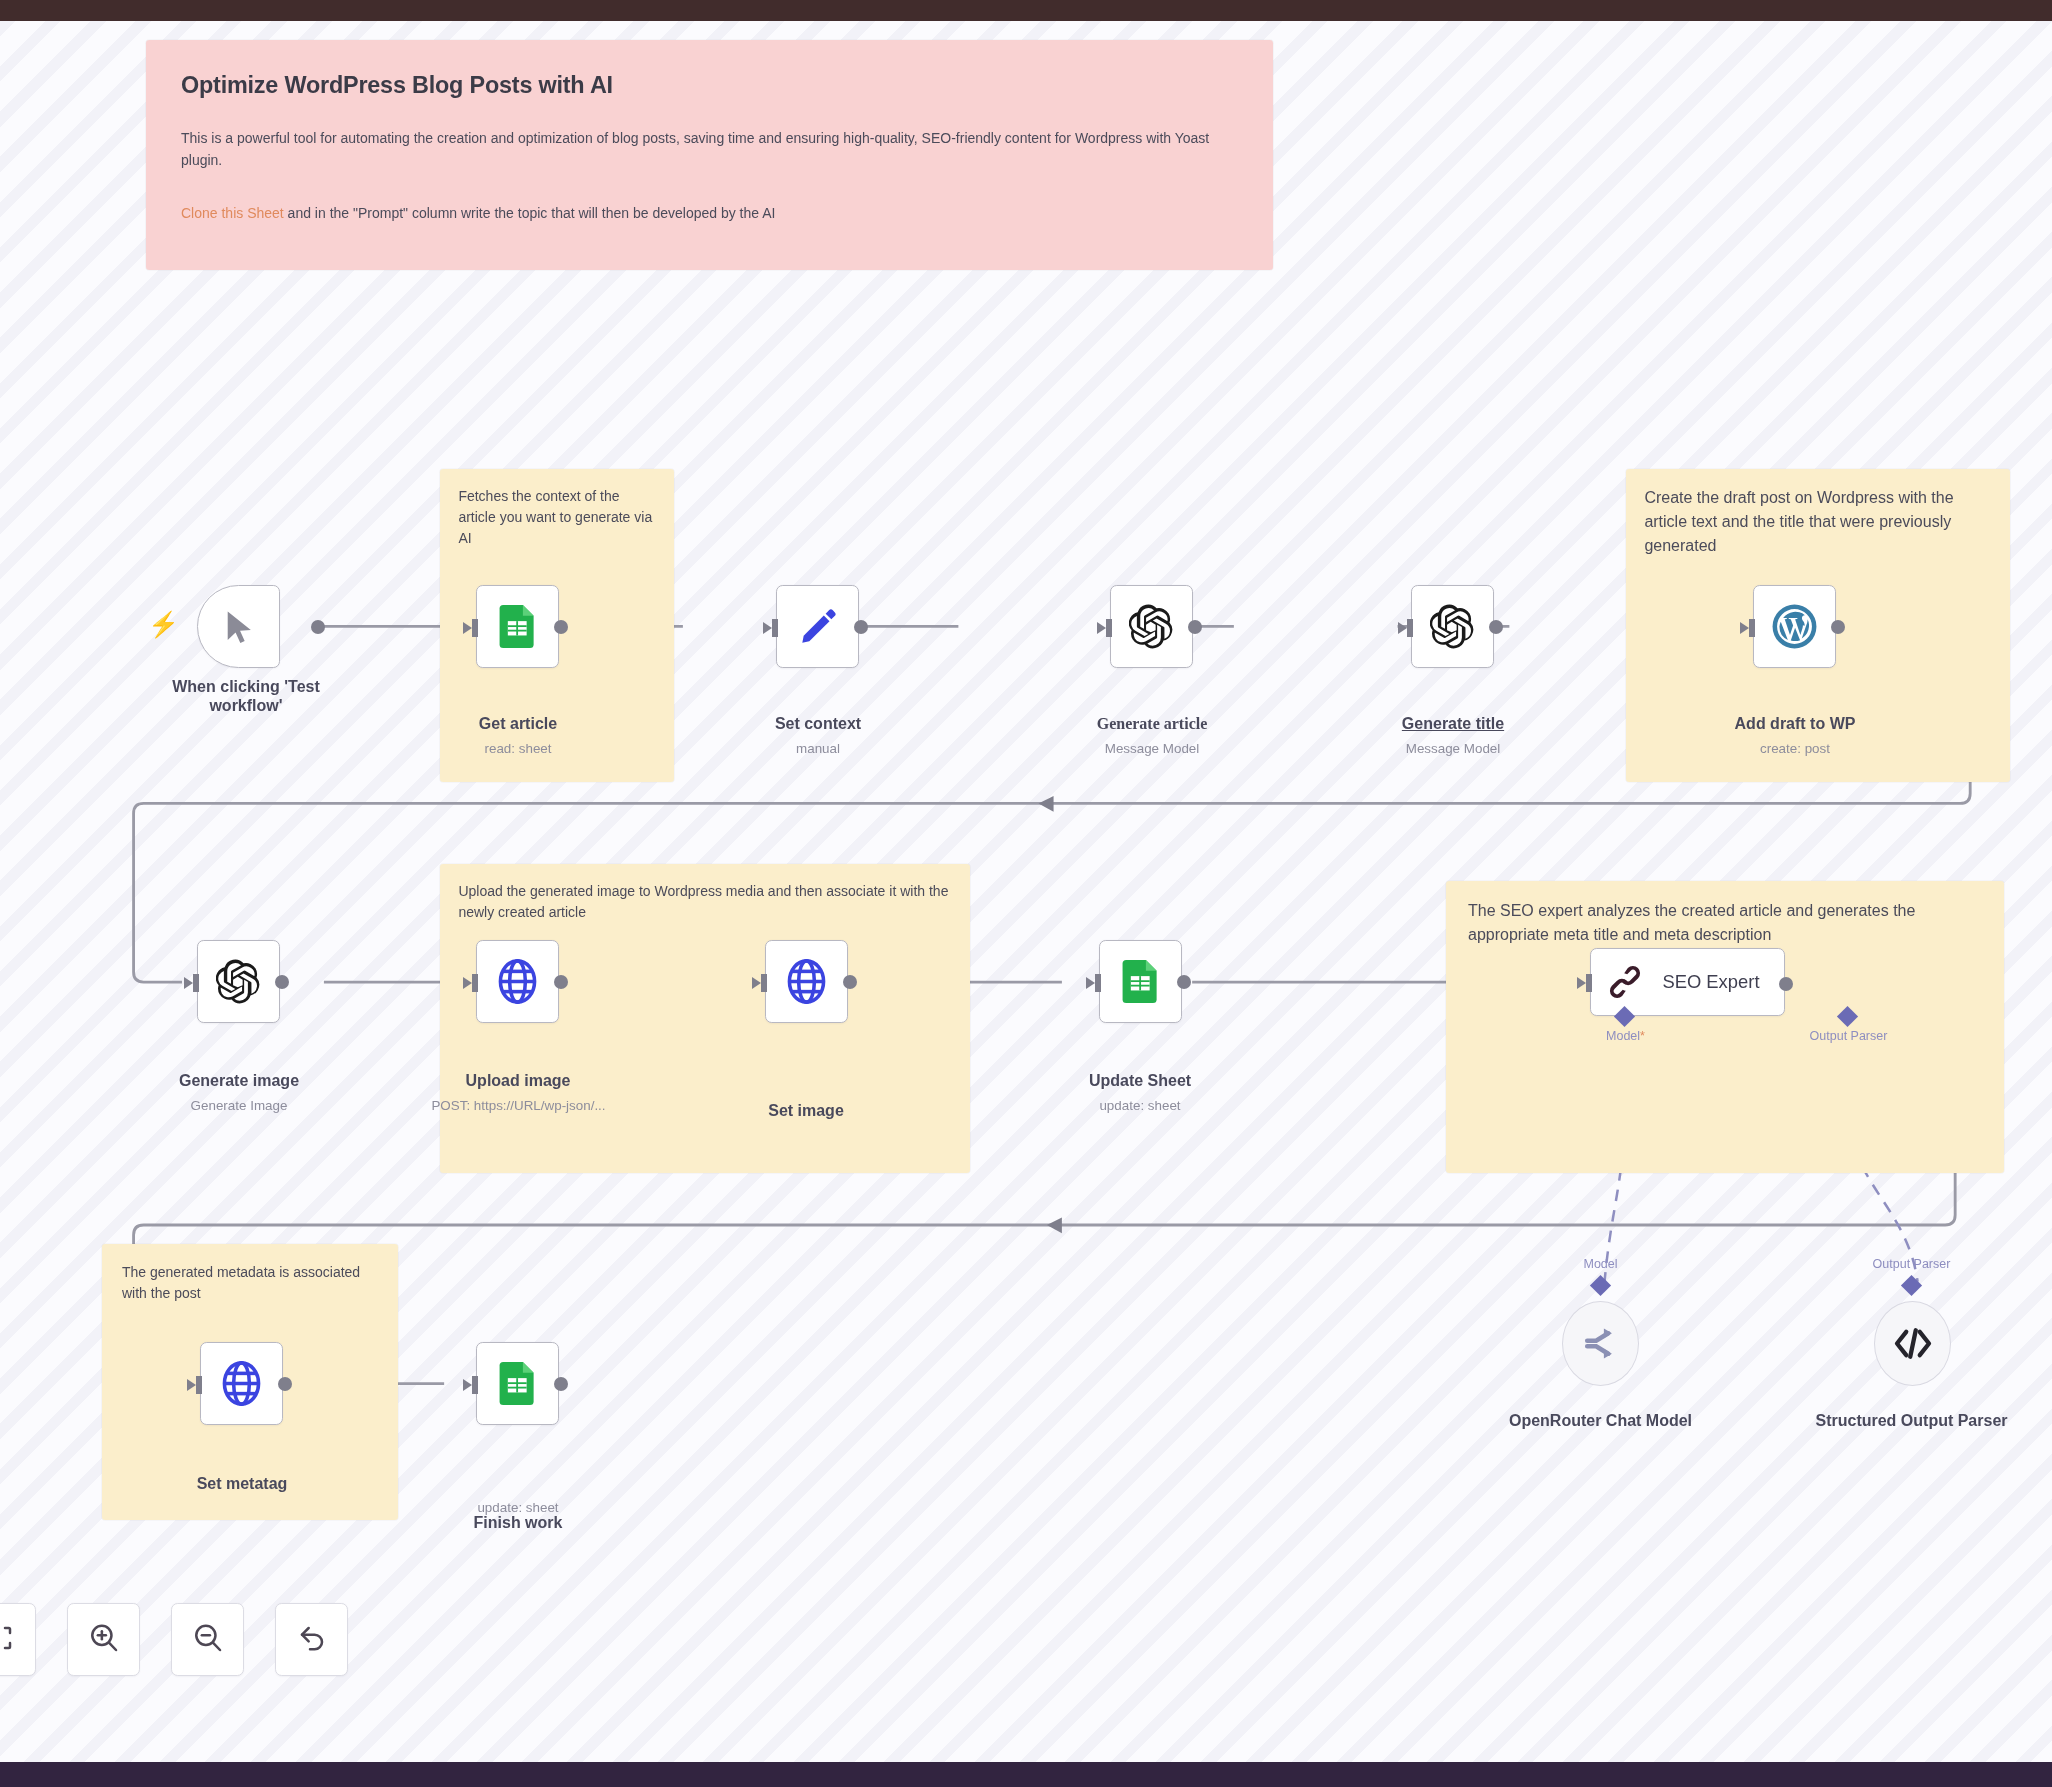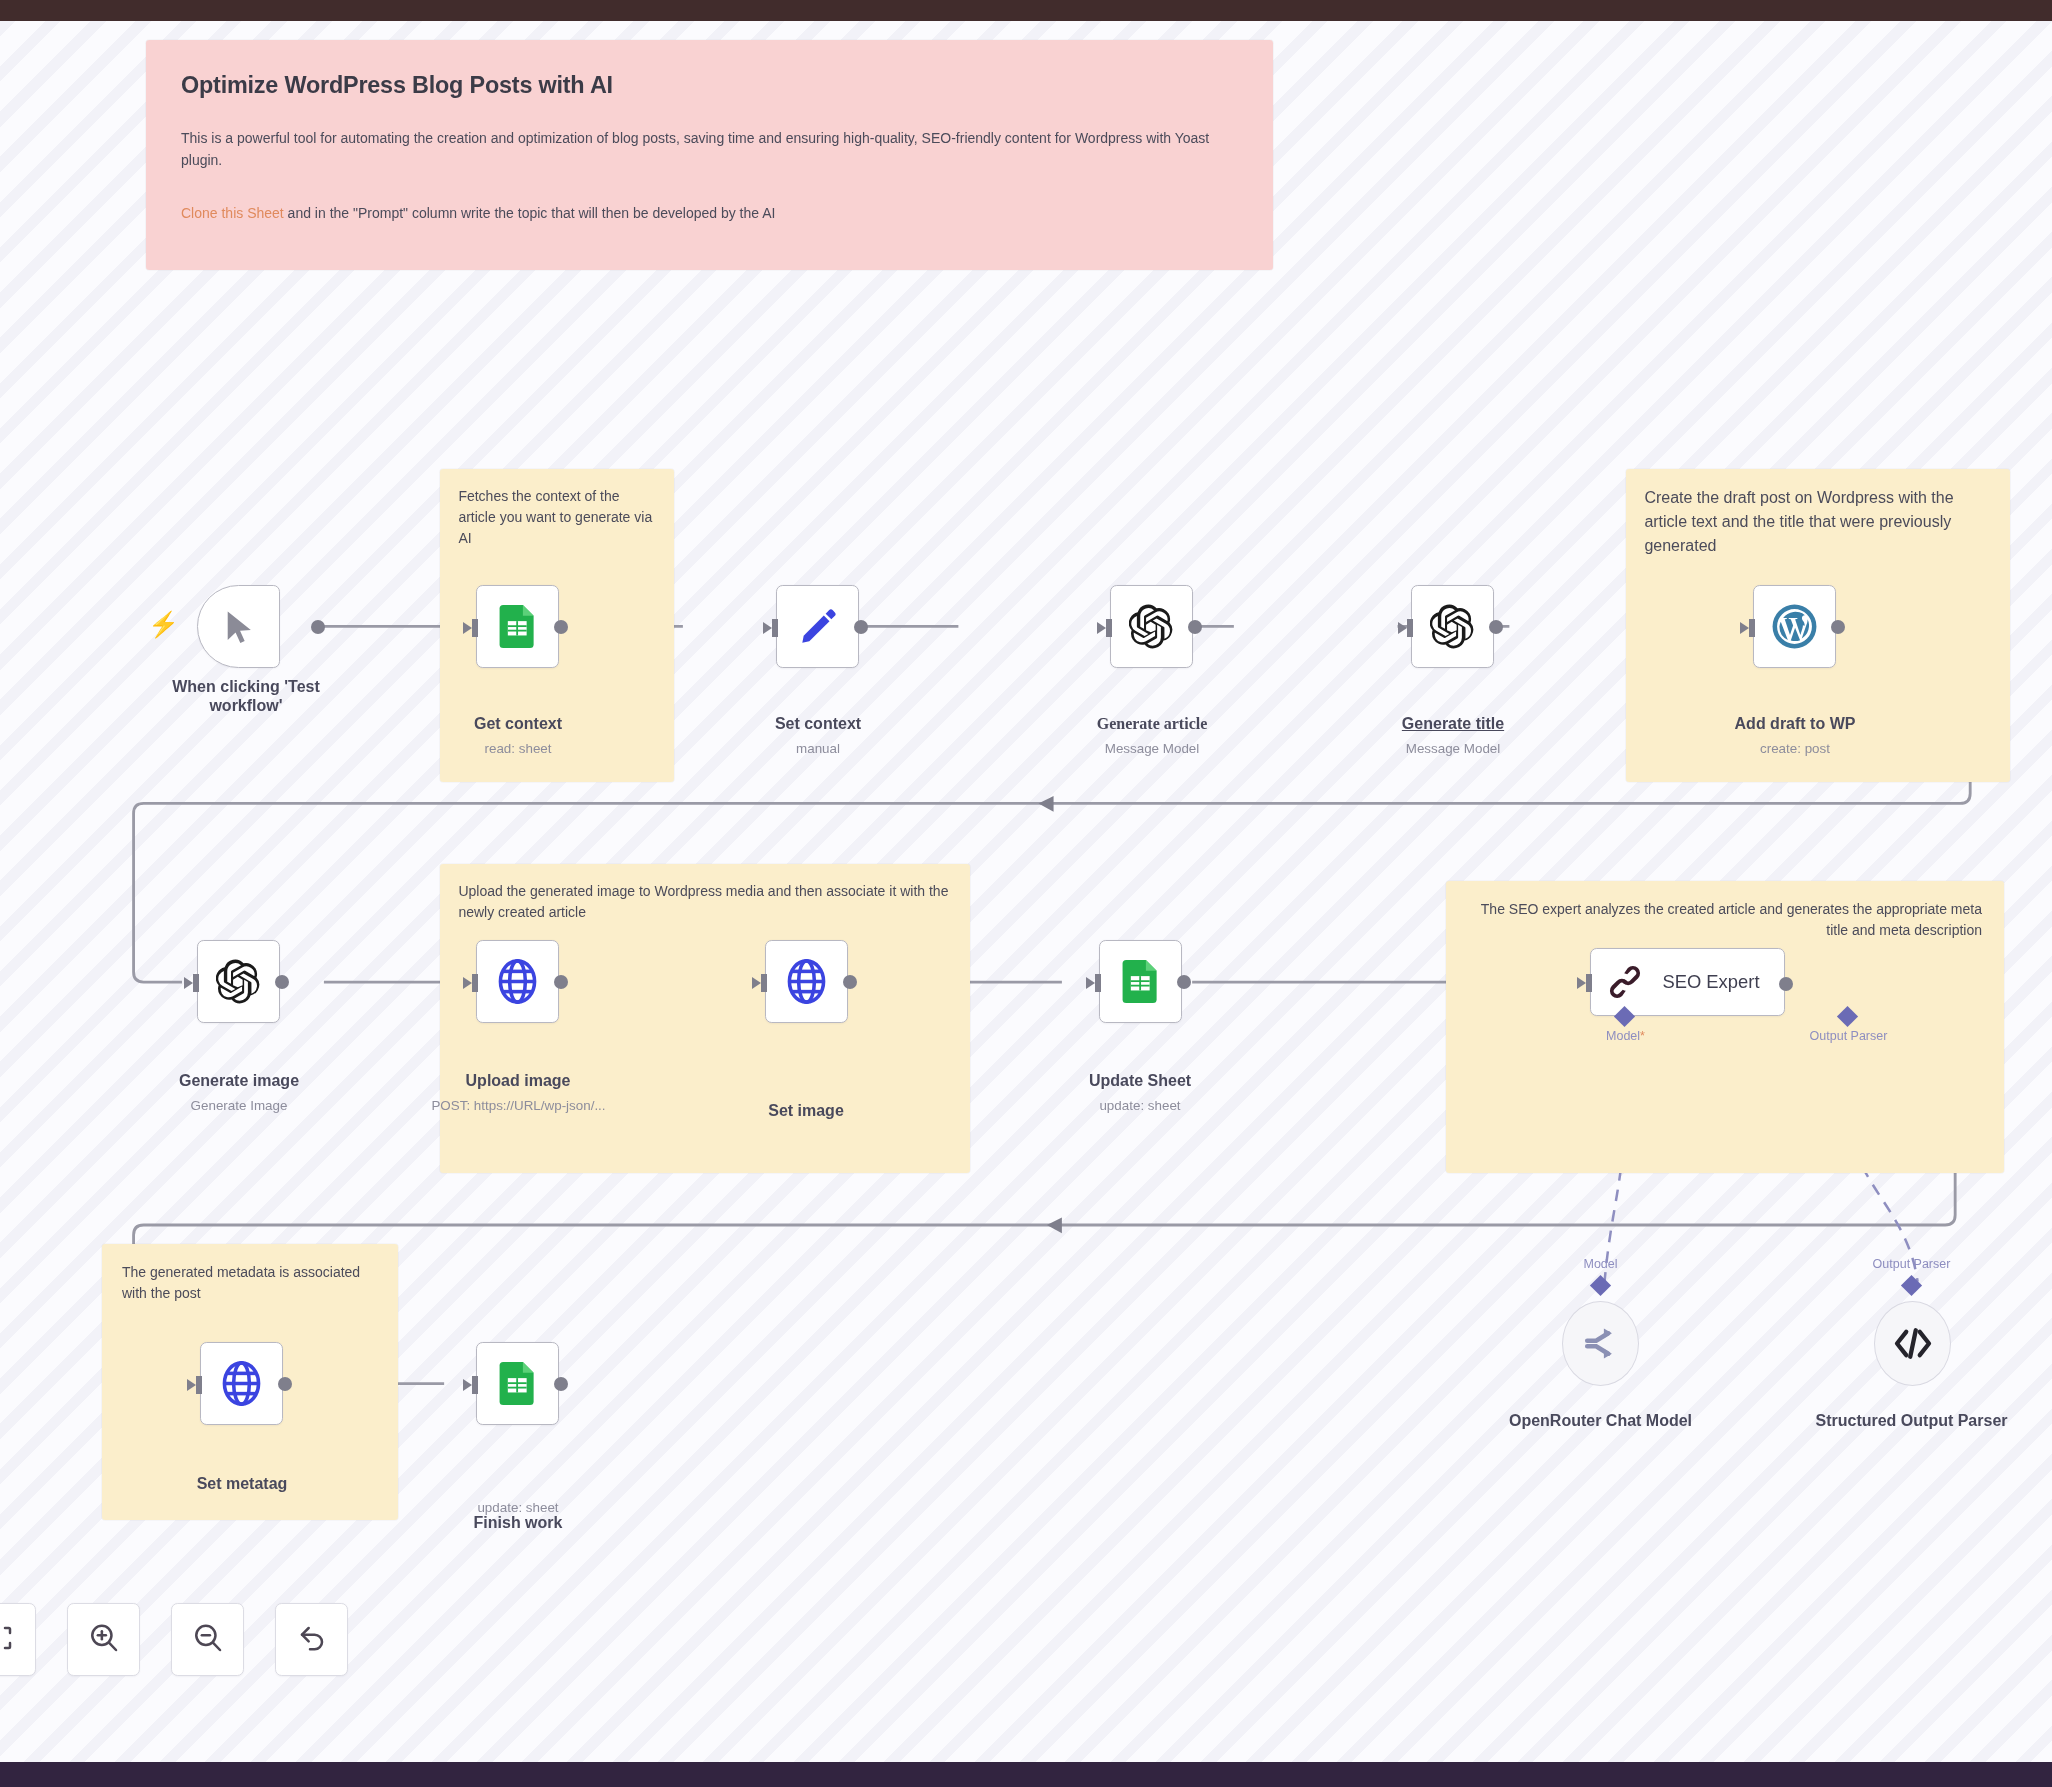--- a/index.html
+++ b/index.html
@@ -224,21 +224,21 @@
 
     <div class="sticky yellow" style="left:1626px; top:448px; width:384px; height:313px;">
       <div class="note-small" style="padding:16.7px 18.4px; font-size:16px;">Create the draft post on Wordpress with the article text and the title that were previously generated</div>
     </div>
 
     <div class="sticky yellow" style="left:440px; top:843px; width:530px; height:309px;">
       <div class="note-small" style="padding:16.7px 18.4px; font-size:14px;">Upload the generated image to Wordpress media and then associate it with the newly created article</div>
     </div>
 
     <div class="sticky yellow" style="left:1446px; top:860px; width:558px; height:292px;">
-      <div class="note-small" style="padding:18.4px 22px; font-size:14px;text-align:right;">The SEO expert analyzes the created article and generates the appropriate meta title and meta description</div>
+      <div class="note-small" style="padding:18.4px 22px; font-size:16px;">The SEO expert analyzes the created article and generates the appropriate meta title and meta description</div>
     </div>
 
     <div class="sticky yellow" style="left:102px; top:1223px; width:296px; height:276px;">
       <div class="note-small" style="padding:18.4px 20px; font-size:14px;">The generated metadata is associated with the post</div>
     </div>
 
     <div class="bolt" style="left:148px; top:591px;">⚡</div>
     <div class="node trigger" style="left:197px; top:564px;">
       <span class="node-glyph">
         <svg width="37" height="42" viewBox="0 0 24 24">
@@ -256,21 +256,21 @@
           <path d="M13 0 L19 6 H13 Z" fill="#5cd179"></path>
           <rect x="4.6" y="9" width="10.5" height="8" fill="#ffffff"></rect>
           <rect x="4.6" y="11.3" width="10.5" height="1" fill="#22b14c"></rect>
           <rect x="4.6" y="13.8" width="10.5" height="1" fill="#22b14c"></rect>
           <rect x="9.3" y="9" width="1" height="8" fill="#22b14c"></rect>
         </svg>
       </span>
       <div class="port-in" style="left:-14px; top:33px;"></div>
       <div class="port-out" style="left:77px; top:34px;"></div>
     </div>
-    <div class="node-caption" style="left:422px; top:693px;">Get context</div>
+    <div class="node-caption" style="left:422px; top:693px;">Get article</div>
     <div class="node-sub" style="left:422px; top:720px;">read: sheet</div>
 
     <div class="node" style="left:776px; top:564px;">
       <span class="node-glyph">
         <svg width="40" height="40" viewBox="0 0 24 24">
           <path d="M3.4 17.2 L15.5 5.1 L18.9 8.5 L6.8 20.6 L2.6 21.4 Z" fill="#3b44e0"></path>
           <path d="M16.6 4 L18.6 2 A1.6 1.6 0 0 1 20.9 2 L22 3.1 A1.6 1.6 0 0 1 22 5.4 L20 7.4 Z" fill="#3b44e0"></path>
         </svg>
       </span>
       <div class="port-in" style="left:-14px; top:33px;"></div>

